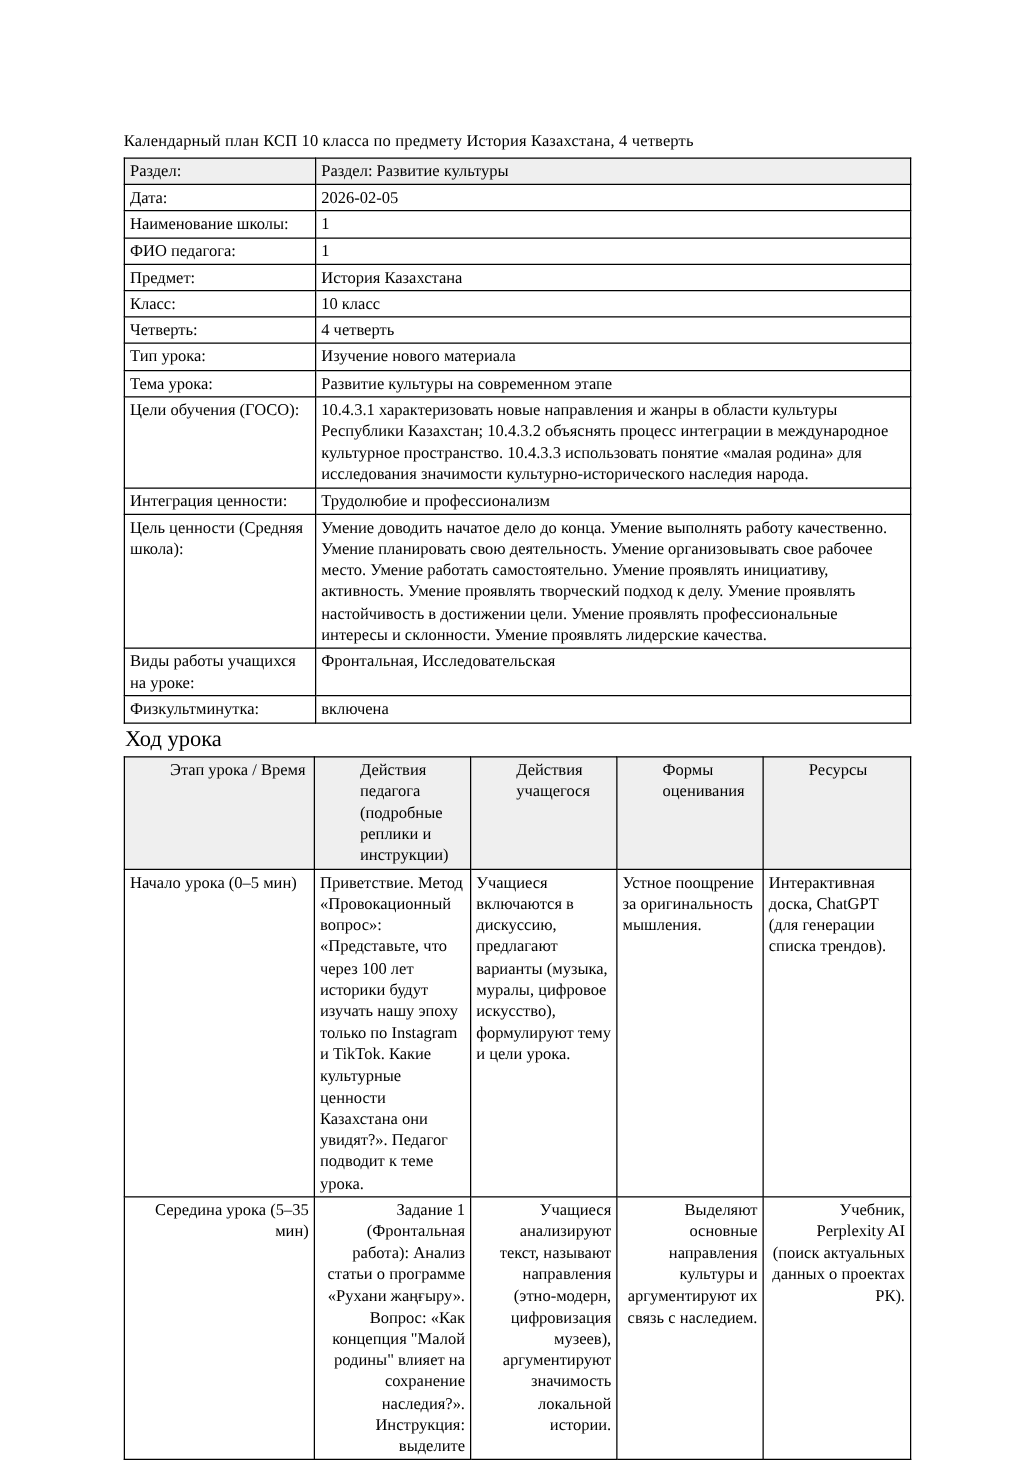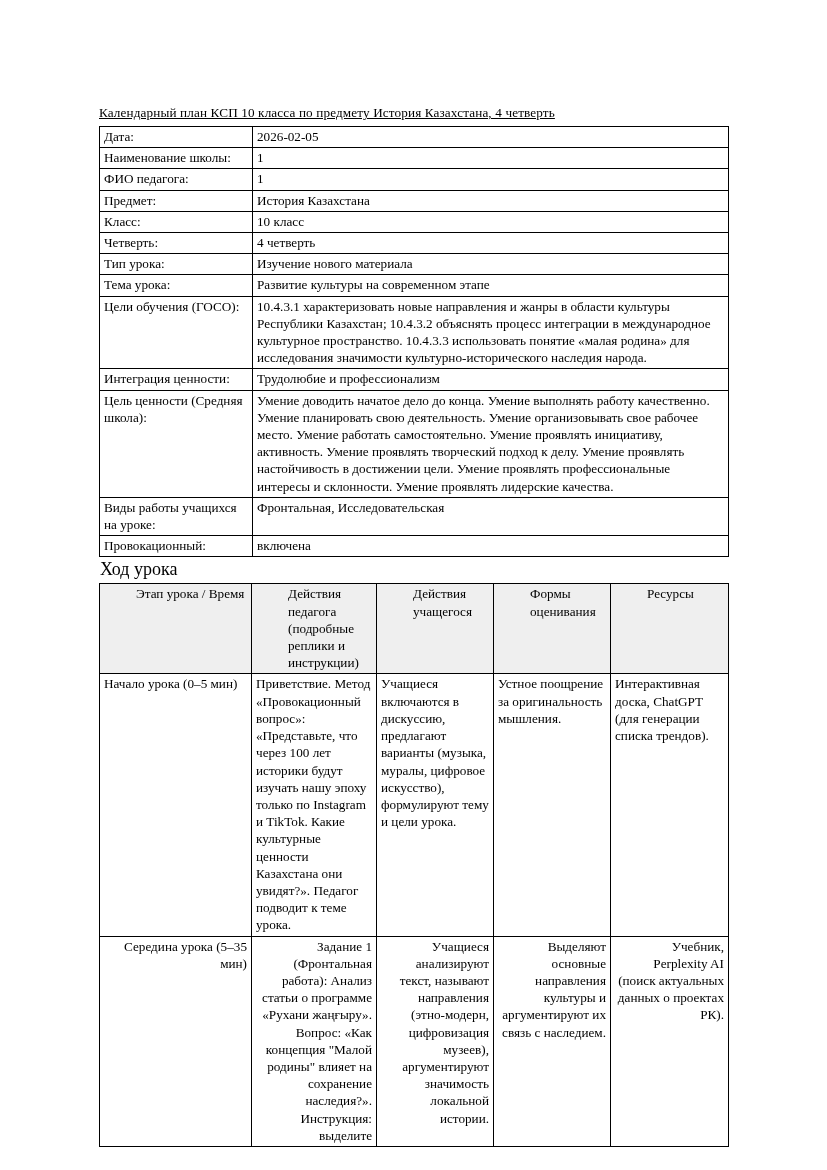--- a/index.html
+++ b/index.html
@@ -22,21 +22,20 @@
     height: 1170px;
     box-sizing: border-box;
     padding: 104px 99px 0 99px;
   }
   .doc-title {
     font-size: 13.2px;
     line-height: 17px;
     margin: 0 0 5px 0;
     white-space: nowrap;
     letter-spacing: 0.01em;
-    text-decoration: underline;
   }
   .section-label {
     font-size: 18px;
     line-height: 17px;
     margin: 4px 0 5px 1px;
   }
   table.doc-table {
     border-collapse: collapse;
     table-layout: fixed;
     width: 629px;
@@ -77,20 +76,24 @@
 <div class="page">
 
   <p class="doc-title">Календарный план КСП 10 класса по предмету История Казахстана, 4 четверть</p>
 
   <table class="doc-table info-table">
     <colgroup>
       <col class="c-label">
       <col class="c-value">
     </colgroup>
     <tbody>
+      <tr class="shaded">
+        <td>Раздел:</td>
+        <td>Раздел: Развитие культуры</td>
+      </tr>
       <tr>
         <td>Дата:</td>
         <td>2026-02-05</td>
       </tr>
       <tr>
         <td>Наименование школы:</td>
         <td>1</td>
       </tr>
       <tr>
         <td>ФИО педагога:</td>
@@ -126,21 +129,21 @@
       </tr>
       <tr>
         <td>Цель ценности (Средняя школа):</td>
         <td>Умение доводить начатое дело до конца. Умение выполнять работу качественно. Умение планировать свою деятельность. Умение организовывать свое рабочее место. Умение работать самостоятельно. Умение проявлять инициативу, активность. Умение проявлять творческий подход к делу. Умение проявлять настойчивость в достижении цели. Умение проявлять профессиональные интересы и склонности. Умение проявлять лидерские качества.</td>
       </tr>
       <tr>
         <td>Виды работы учащихся на уроке:</td>
         <td>Фронтальная, Исследовательская</td>
       </tr>
       <tr>
-        <td>Провокационный:</td>
+        <td>Физкультминутка:</td>
         <td>включена</td>
       </tr>
     </tbody>
   </table>
 
   <p class="section-label">Ход урока</p>
 
   <table class="doc-table flow-table">
     <colgroup>
       <col class="f1">

